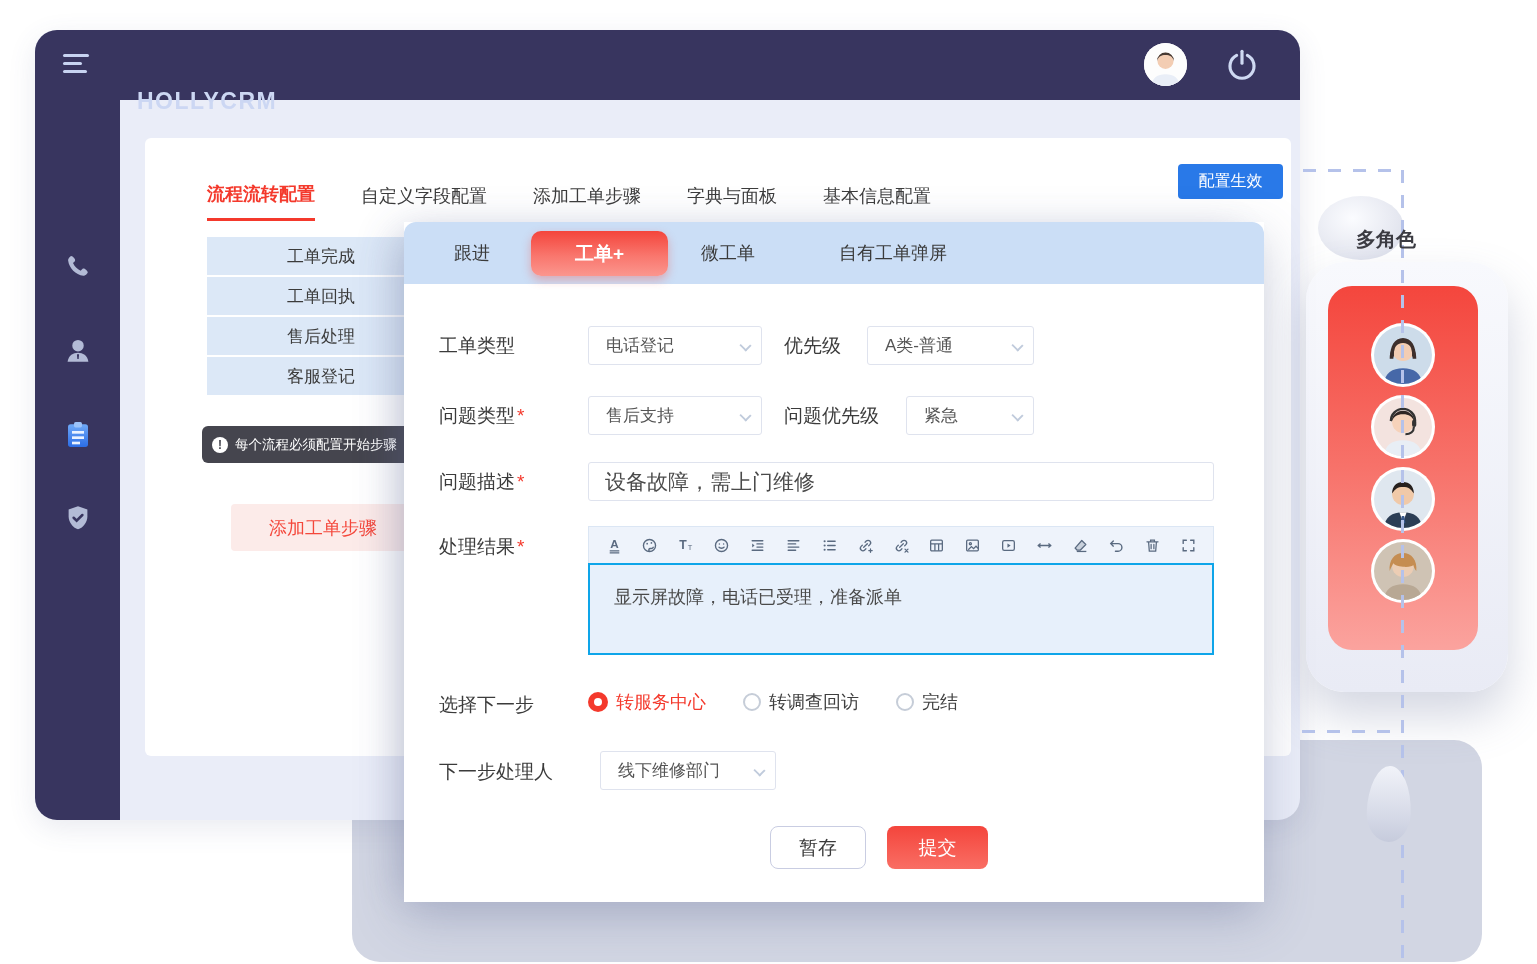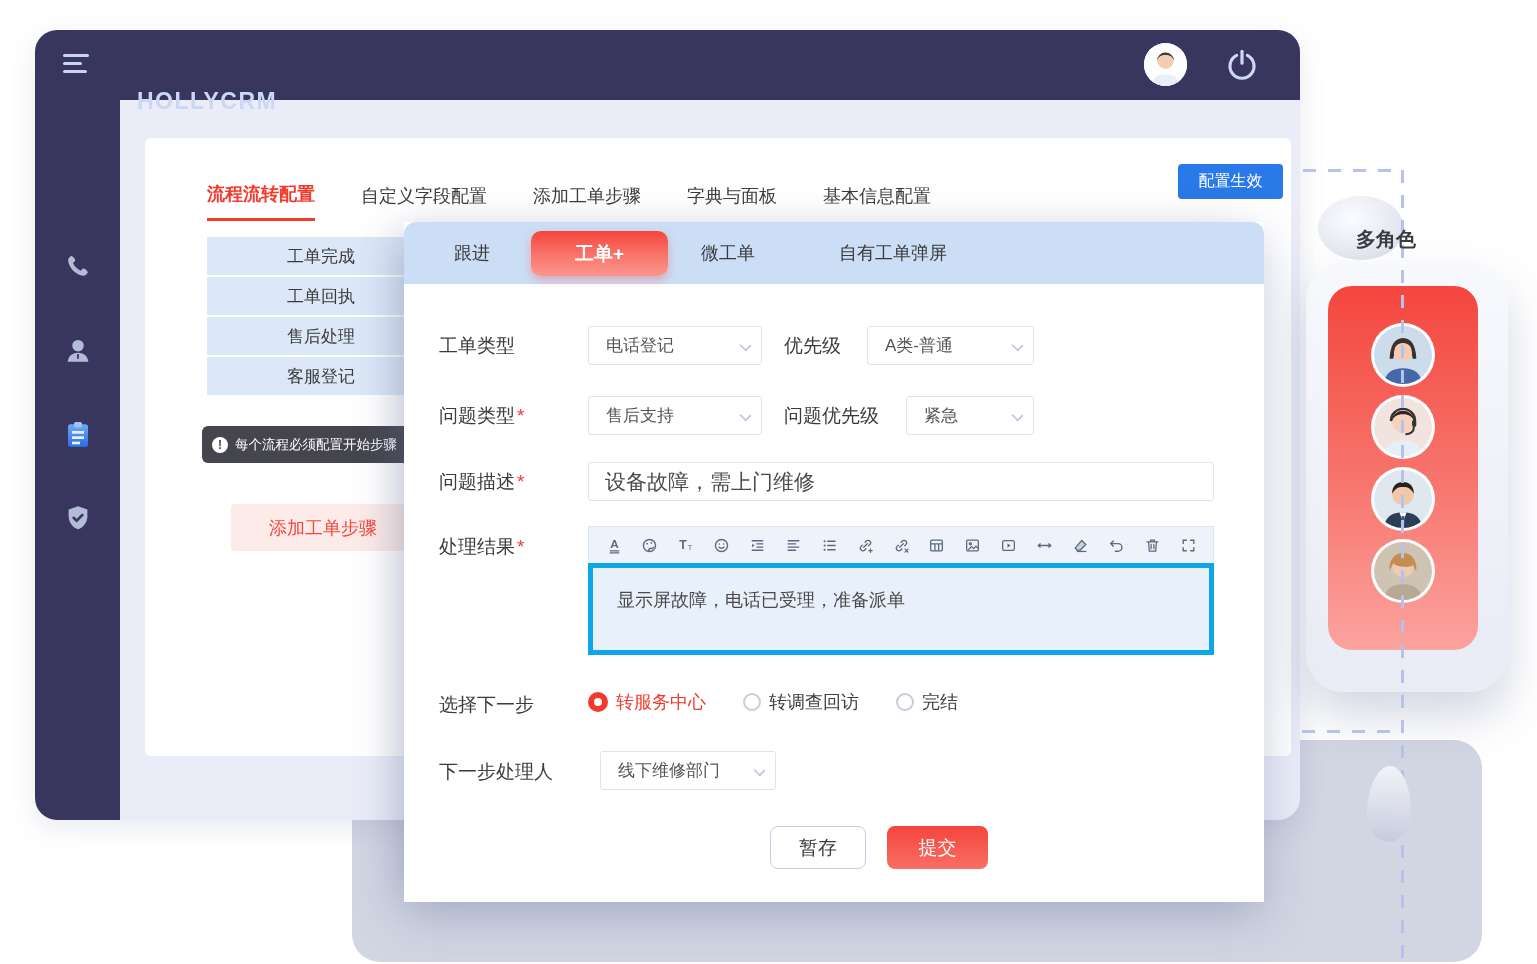--- a/index.html
+++ b/index.html
@@ -75,21 +75,21 @@
     display:flex;align-items:center;padding:0 30px 0 17px;font-size:17px;color:#555;cursor:pointer;}
   .select .chev{position:absolute;right:11px;top:14px;width:9px;height:9px;border-right:2px solid #c0cbdc;
     border-bottom:2px solid #c0cbdc;transform:rotate(45deg) scale(1,.9);transform-origin:center;}
   .tinput{position:absolute;height:39px;border:1px solid #dfe3ee;border-radius:3px;background:#fff;
     display:flex;align-items:center;padding:0 16px;font-size:21px;color:#4a4a4a;cursor:text;}
 
   .editor{position:absolute;left:184px;top:304px;width:626px;}
   .ed-toolbar{height:37px;background:#eef3fb;border:1px solid #dbe6f4;border-bottom:none;
     display:flex;align-items:center;justify-content:space-between;padding:0 14px;}
   .ticon{width:22px;height:22px;display:flex;align-items:center;justify-content:center;cursor:pointer;}
-  .ed-body{height:92px;background:#e7f0fb;border:5px solid #0ea5e9;padding:20px 24px;
+  .ed-body{height:92px;background:#e7f0fb;border:2px solid #0ea5e9;padding:20px 24px;
     font-size:18px;color:#4a4a4a;cursor:text;}
 
   .radio-row{position:absolute;left:184px;top:468px;display:flex;align-items:flex-end;}
   .radio{display:flex;align-items:center;margin-right:37px;cursor:pointer;}
   .rdot{width:18px;height:18px;border-radius:50%;border:2px solid #c6cdd8;background:#fff;margin-right:8px;flex:0 0 auto;}
   .radio.sel .rdot{border:none;background:#f4392c;position:relative;width:20px;height:20px;}
   .radio.sel .rdot::after{content:"";position:absolute;left:6px;top:6px;width:8px;height:8px;border-radius:50%;background:#fff;}
   .radio span{font-size:18px;color:#3f3f3f;}
   .radio.sel span{color:#f4392c;font-weight:500;}
 

